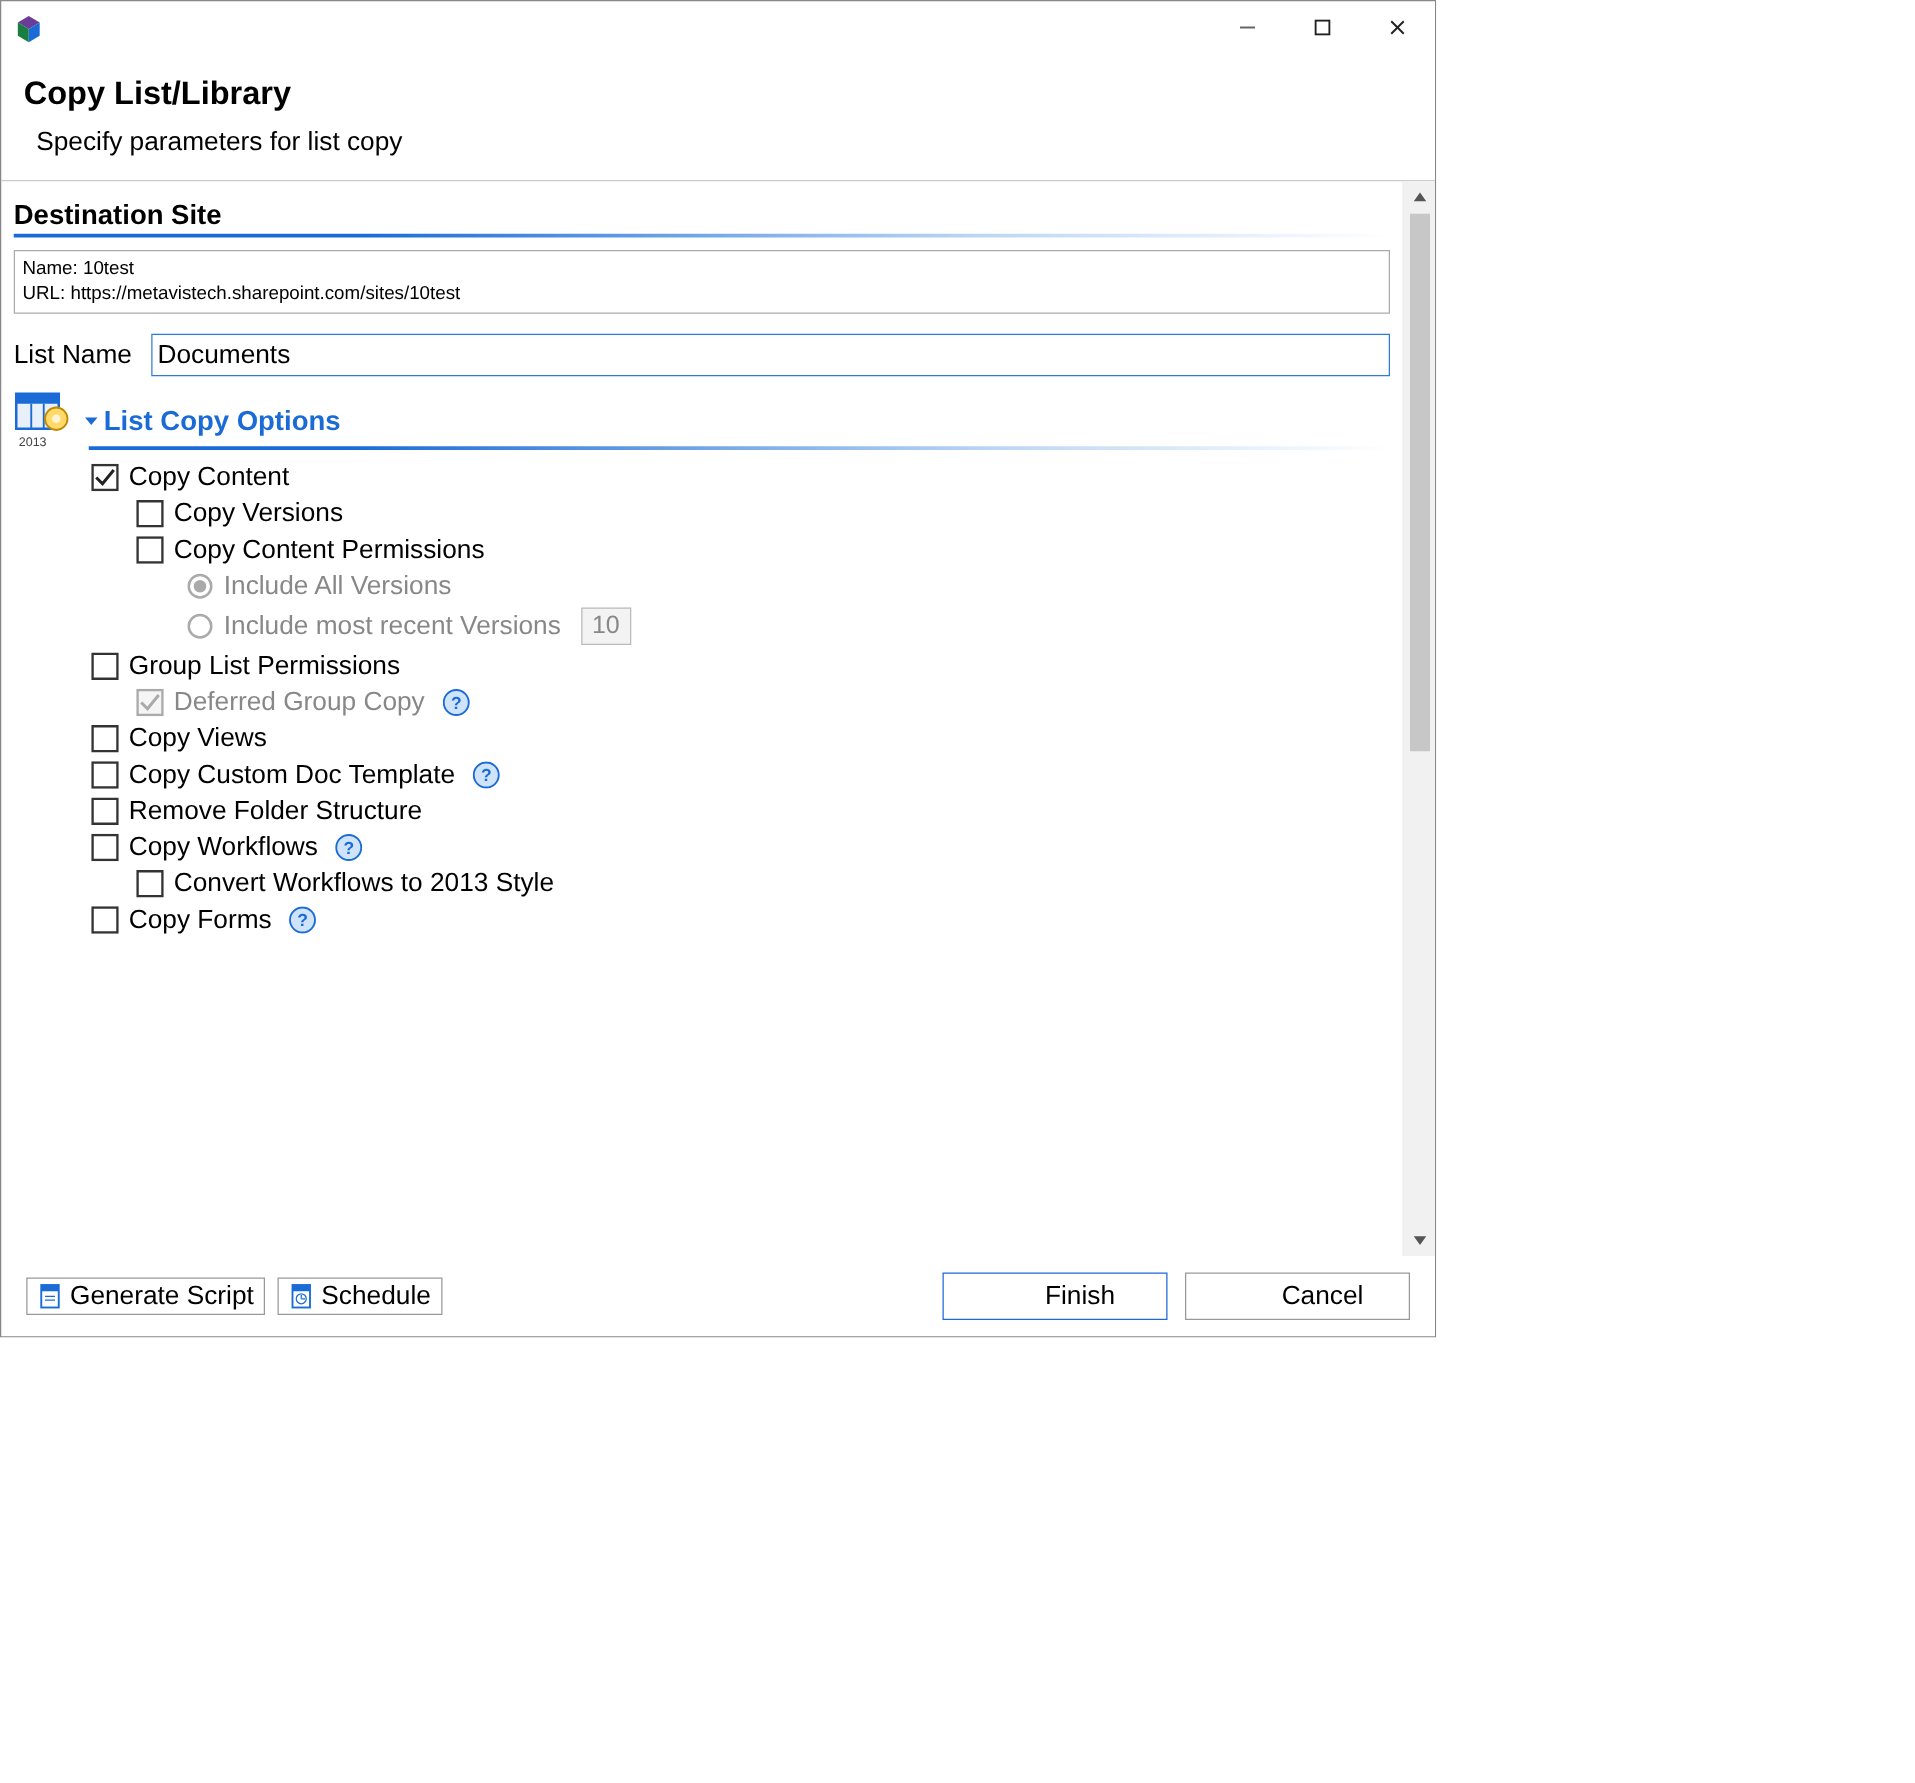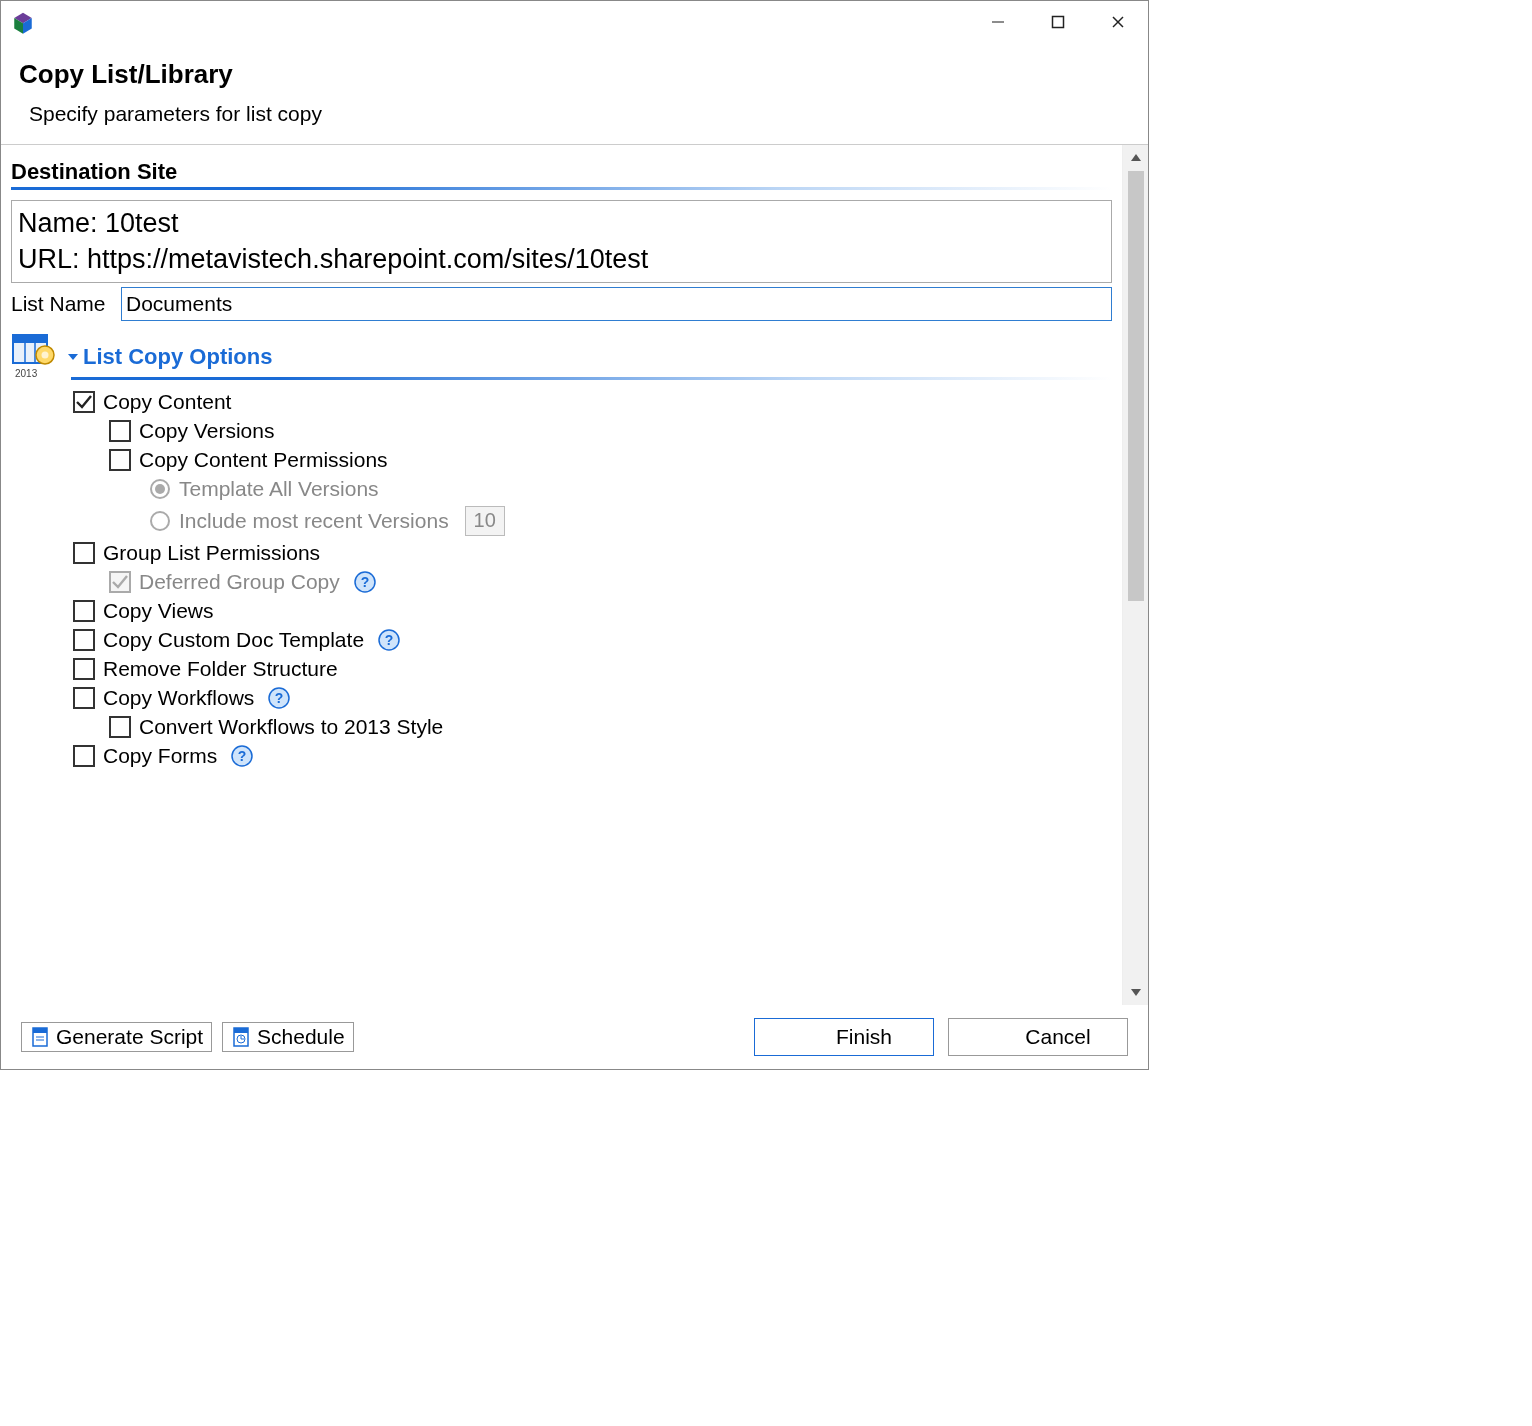--- a/index.html
+++ b/index.html
@@ -101,23 +101,23 @@
     margin: 4px 0 2px 0;
   }
   .section-rule {
     height: 3px;
     background: linear-gradient(to right, #1a6bd6 0%, #1a6bd6 25%, #bcd6f5 70%, #fff 100%);
     margin-bottom: 10px;
   }
   .dest-box {
     border: 1px solid #aaa;
     padding: 4px 6px;
-    font-size: 27px;
+    font-size: 15px;
     line-height: 1.35;
-    margin-bottom: 4px;
+    margin-bottom: 16px;
   }
   .row {
     display:flex;
     align-items:center;
     gap: 10px;
     margin-bottom: 12px;
   }
   .row label.fieldlabel {
     font-size: 21px;
     width: 100px;
@@ -314,21 +314,21 @@
               <rect x="1" y="1" width="20" height="20" stroke-width="2"></rect>
             </svg>
           <span>Copy Content Permissions</span>
         </div>
 
         <div class="chkrow indent2">
           <svg class="radio" viewBox="0 0 22 22">
               <circle class="o" cx="11" cy="11" r="9" stroke-width="2"></circle>
               <circle class="d" cx="11" cy="11" r="5"></circle>
             </svg>
-          <span class="disabled-text">Template All Versions</span>
+          <span class="disabled-text">Include All Versions</span>
         </div>
 
         <div class="chkrow indent2">
           <svg class="radio" viewBox="0 0 22 22">
               <circle class="o" cx="11" cy="11" r="9" stroke-width="2"></circle>
             </svg>
           <span class="disabled-text">Include most recent Versions</span>
           <span class="numbox">10</span>
         </div>
 

